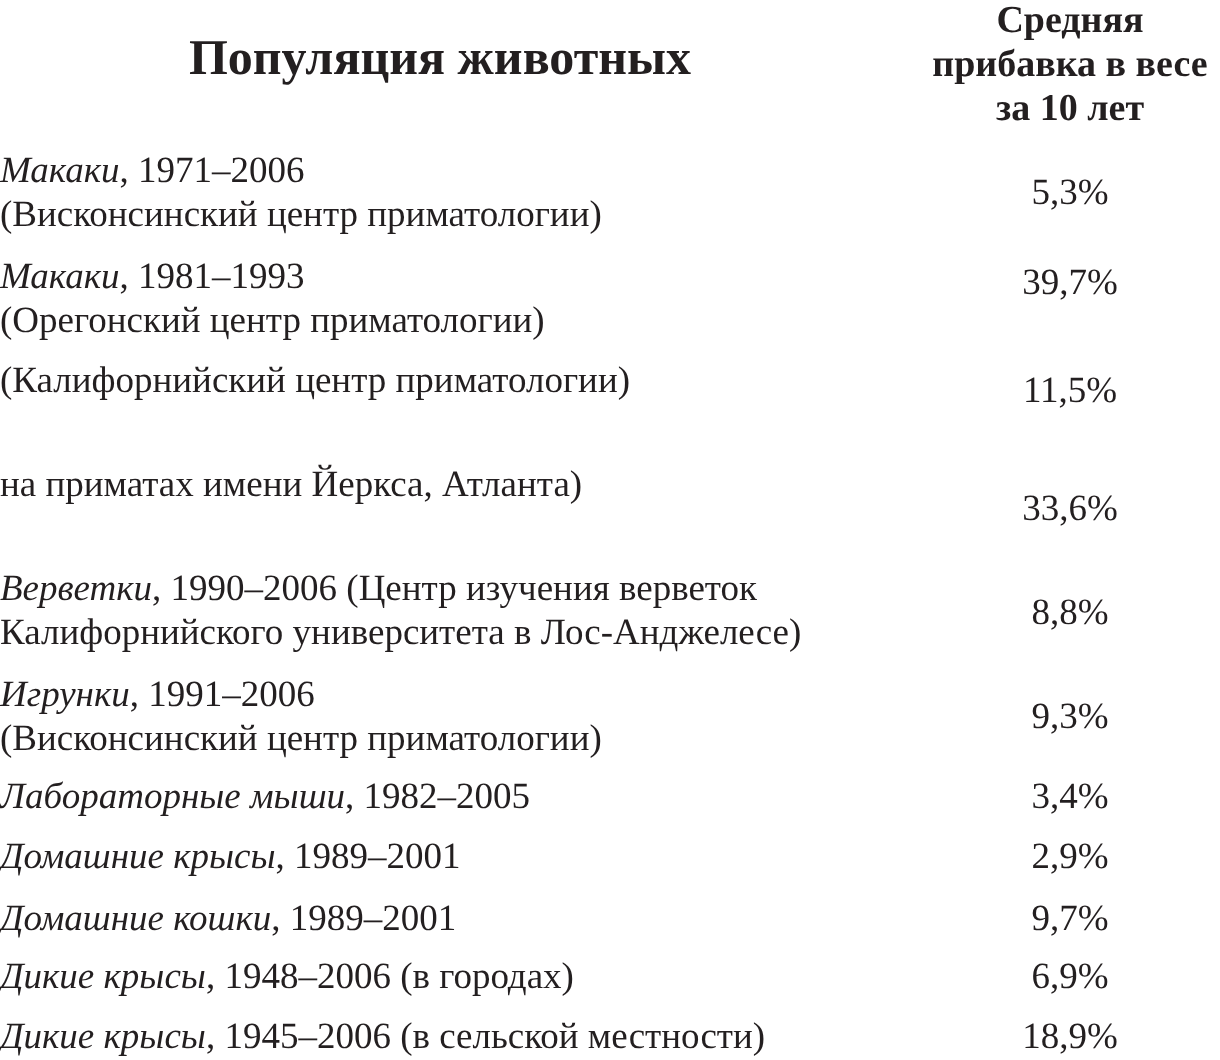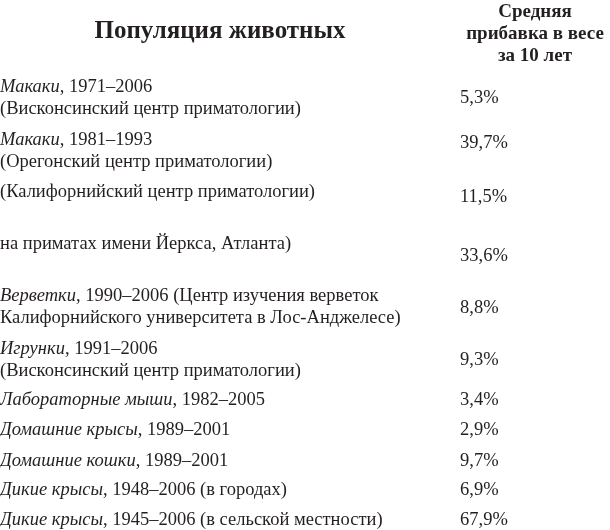--- a/index.html
+++ b/index.html
@@ -6,21 +6,21 @@
     body { width: 610px; height: 530px; overflow: hidden; position: relative;
       font-family: "Liberation Serif", "DejaVu Serif", serif; color: #231f20; }
     .table { position: absolute; left: 0; top: 0; width: 610px; }
     .hdr-left { position: absolute; left: 0; width: 440px; top: 19px; text-align: center;
       font-weight: bold; font-size: 25px; line-height: 22px; }
     .hdr-right { position: absolute; left: 460px; width: 150px; top: 0; text-align: center;
       font-weight: bold; font-size: 19px; line-height: 22px; }
     .row { position: absolute; left: 0; width: 610px; }
     .row .pop { position: absolute; left: 0; width: 445px; text-align: left;
       font-size: 18.5px; line-height: 22px; white-space: nowrap; }
-    .row .val { position: absolute; left: 460px; width: 150px; text-align: left;
+    .row .val { position: absolute; left: 460px; width: 150px; text-align: center;
       font-size: 18.5px; line-height: 22px; }
     .pop i { font-style: italic; }
   </style>
 </head>
 <body>
 
 <div class="table">
   <div class="hdr-left">Популяция животных</div>
   <div class="hdr-right">
     <div>Средняя</div>
@@ -99,15 +99,15 @@
     <div class="pop">
       <div><i>Дикие крысы</i><span>, 1948–2006 (в городах)</span></div>
     </div>
     <div class="val">6,9%</div>
   </div>
 
   <div class="row" style="top:508px;">
     <div class="pop">
       <div><i>Дикие крысы</i><span>, 1945–2006 (в сельской местности)</span></div>
     </div>
-    <div class="val">67,9%</div>
+    <div class="val">18,9%</div>
   </div>
 </div>
 
 </body></html>

